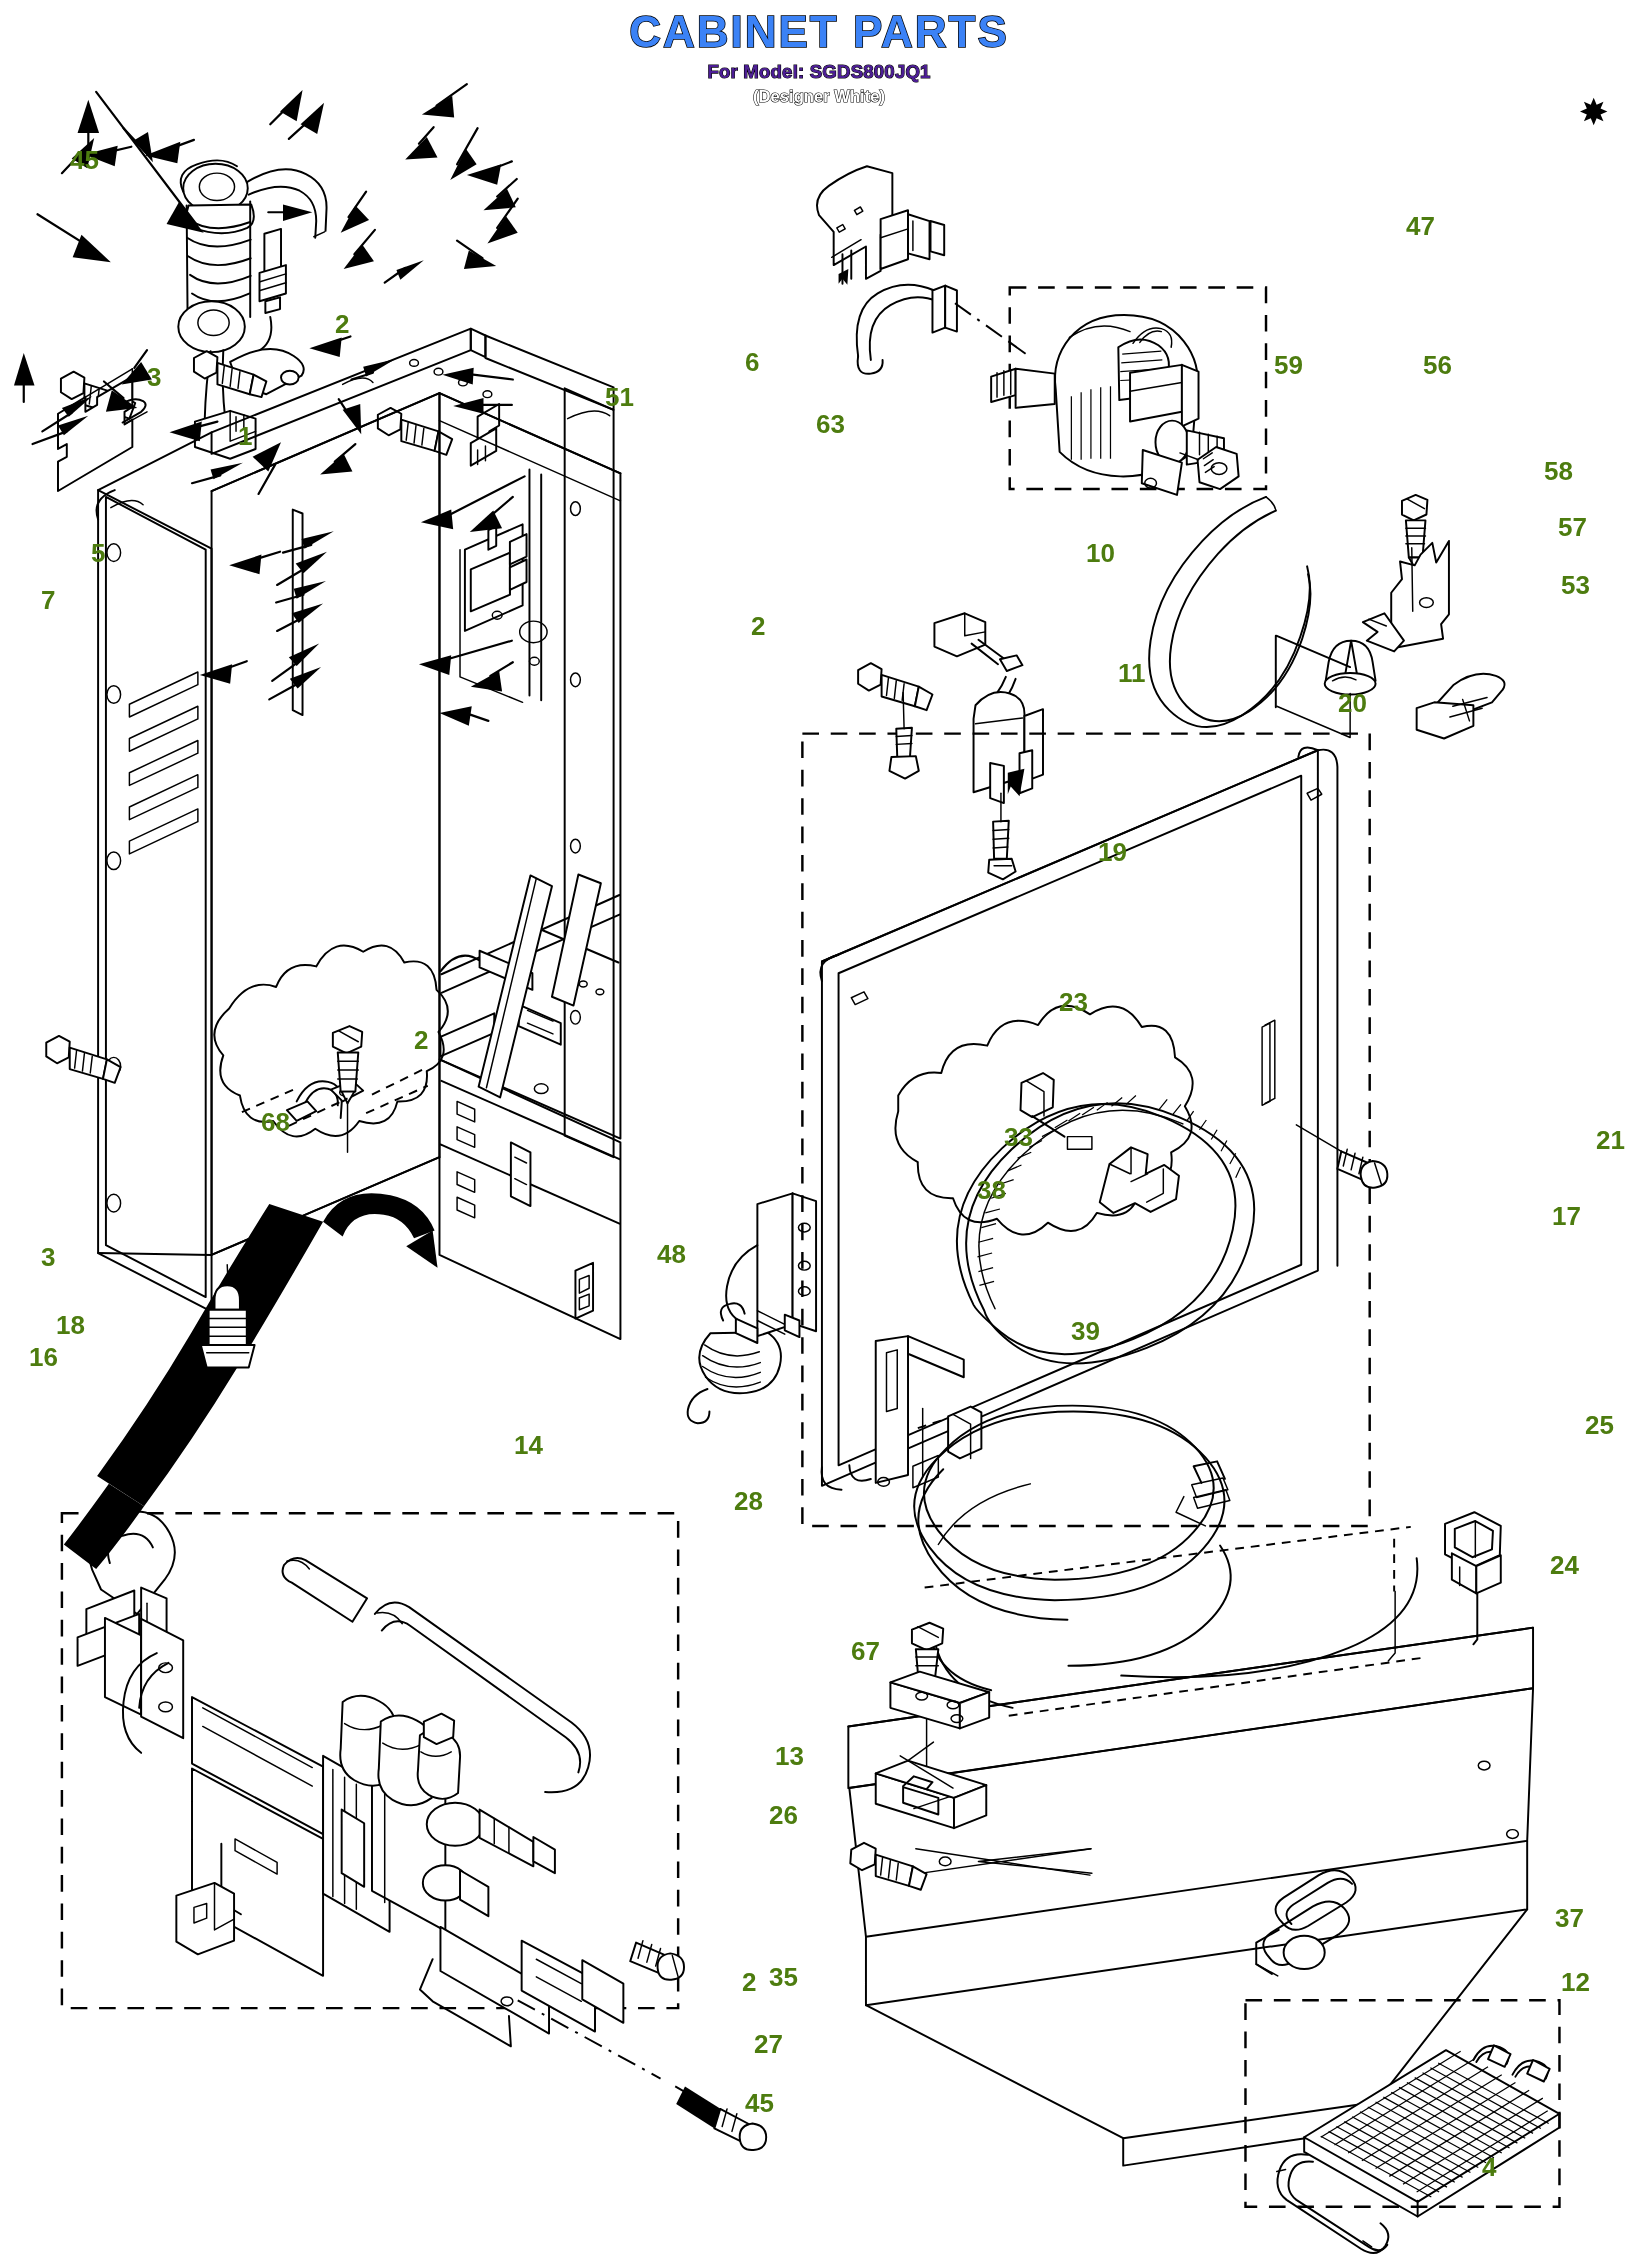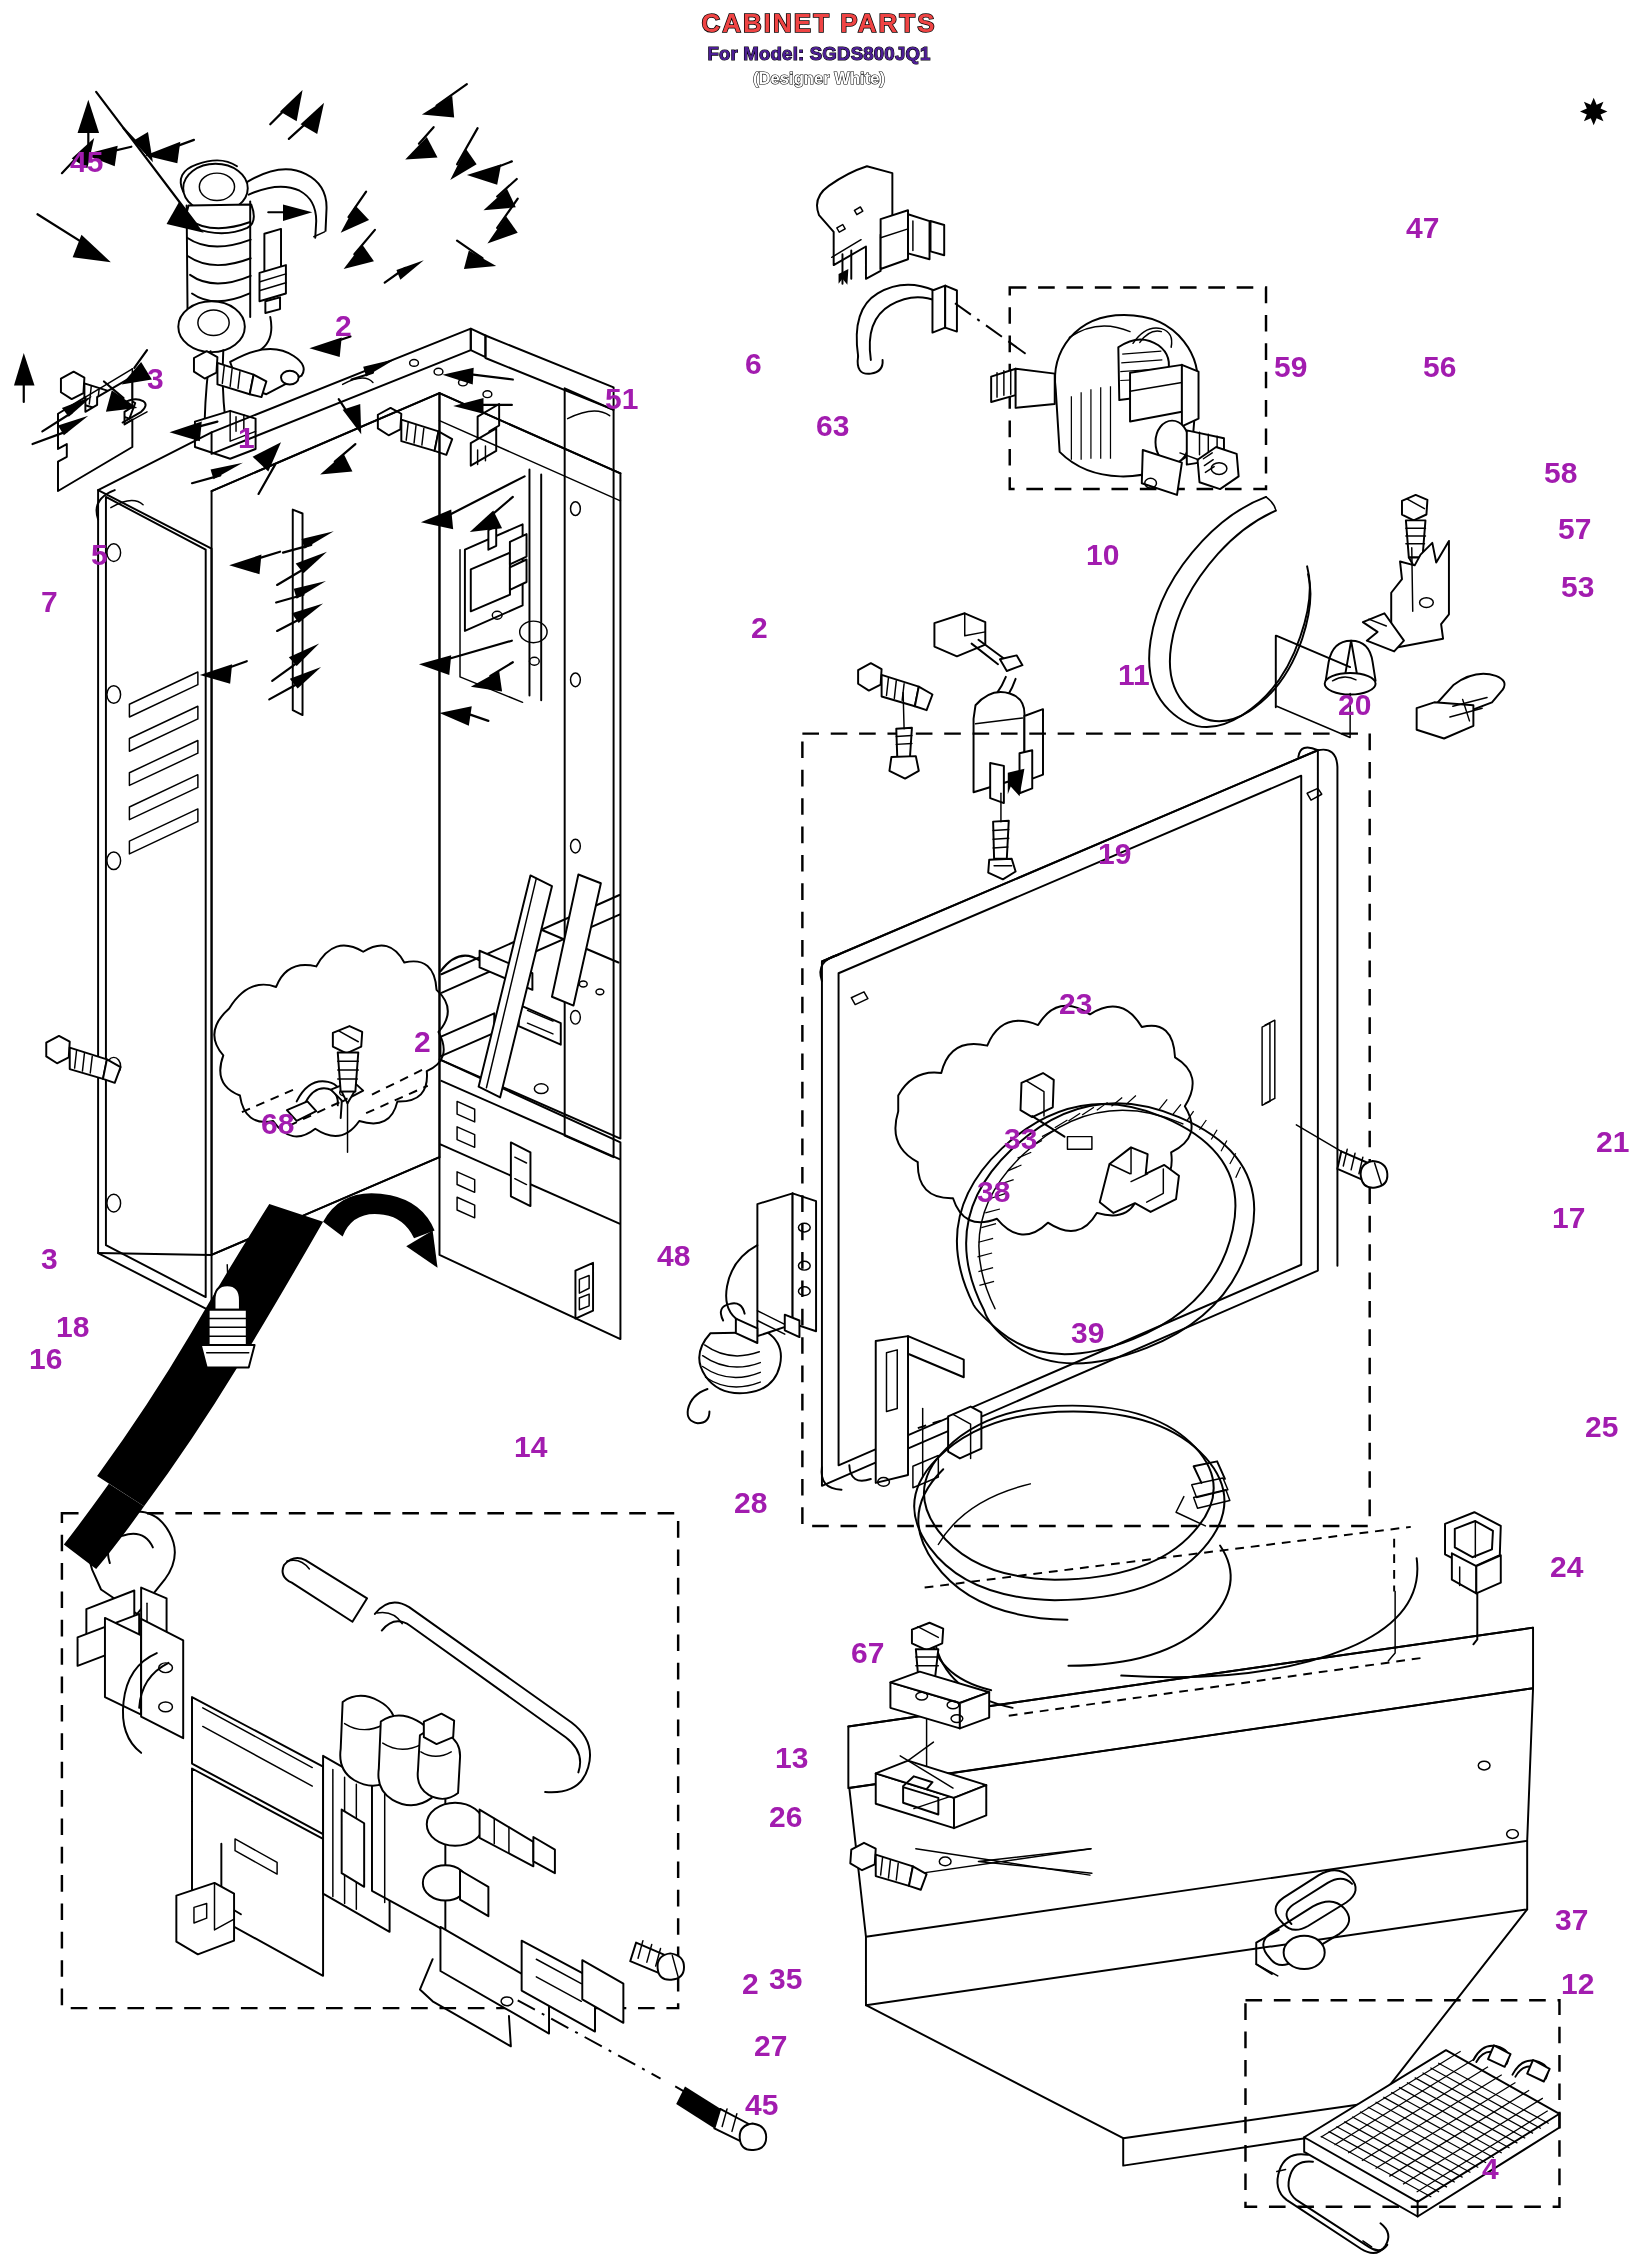--- a/index.html
+++ b/index.html
@@ -17,25 +17,25 @@
   
   #titleblock{
     position:absolute;
     left:0; top:9.8px;
     width:100%;
     text-align:center;
     pointer-events:none;
   }
   #maintitle{
     font-family:"Liberation Sans",sans-serif;
-    font-size:26px;
+    font-size:44px;
     font-weight:bold;
     letter-spacing:2px;
     line-height:1;
-    color:#ef4444;
+    color:#3b82f6;
     -webkit-text-stroke:1.5px #000;
     text-stroke:1.5px #000;
     paint-order:stroke fill;
     margin:0;
   }
   #subtitle{
     font-size:18.6px;
     font-weight:bold;
     letter-spacing:0.2px;
     margin-top:6.8px;
@@ -49,24 +49,24 @@
     margin-top:4.9px;
     color:#ffffff;
     -webkit-text-stroke:1.1px #000;
     paint-order:stroke fill;
   }
 
   
   .callout{
     position:absolute;
     font-family:"Liberation Sans",sans-serif;
-    font-size:30px;
+    font-size:26px;
     font-weight:bold;
     line-height:1;
-    color:#a21caf;
+    color:#4d7c0f;
     white-space:nowrap;
     user-select:none;
   }
 
   
   #art{
     position:absolute;
     left:0; top:0;
     width:1638px;
     height:2261px;

